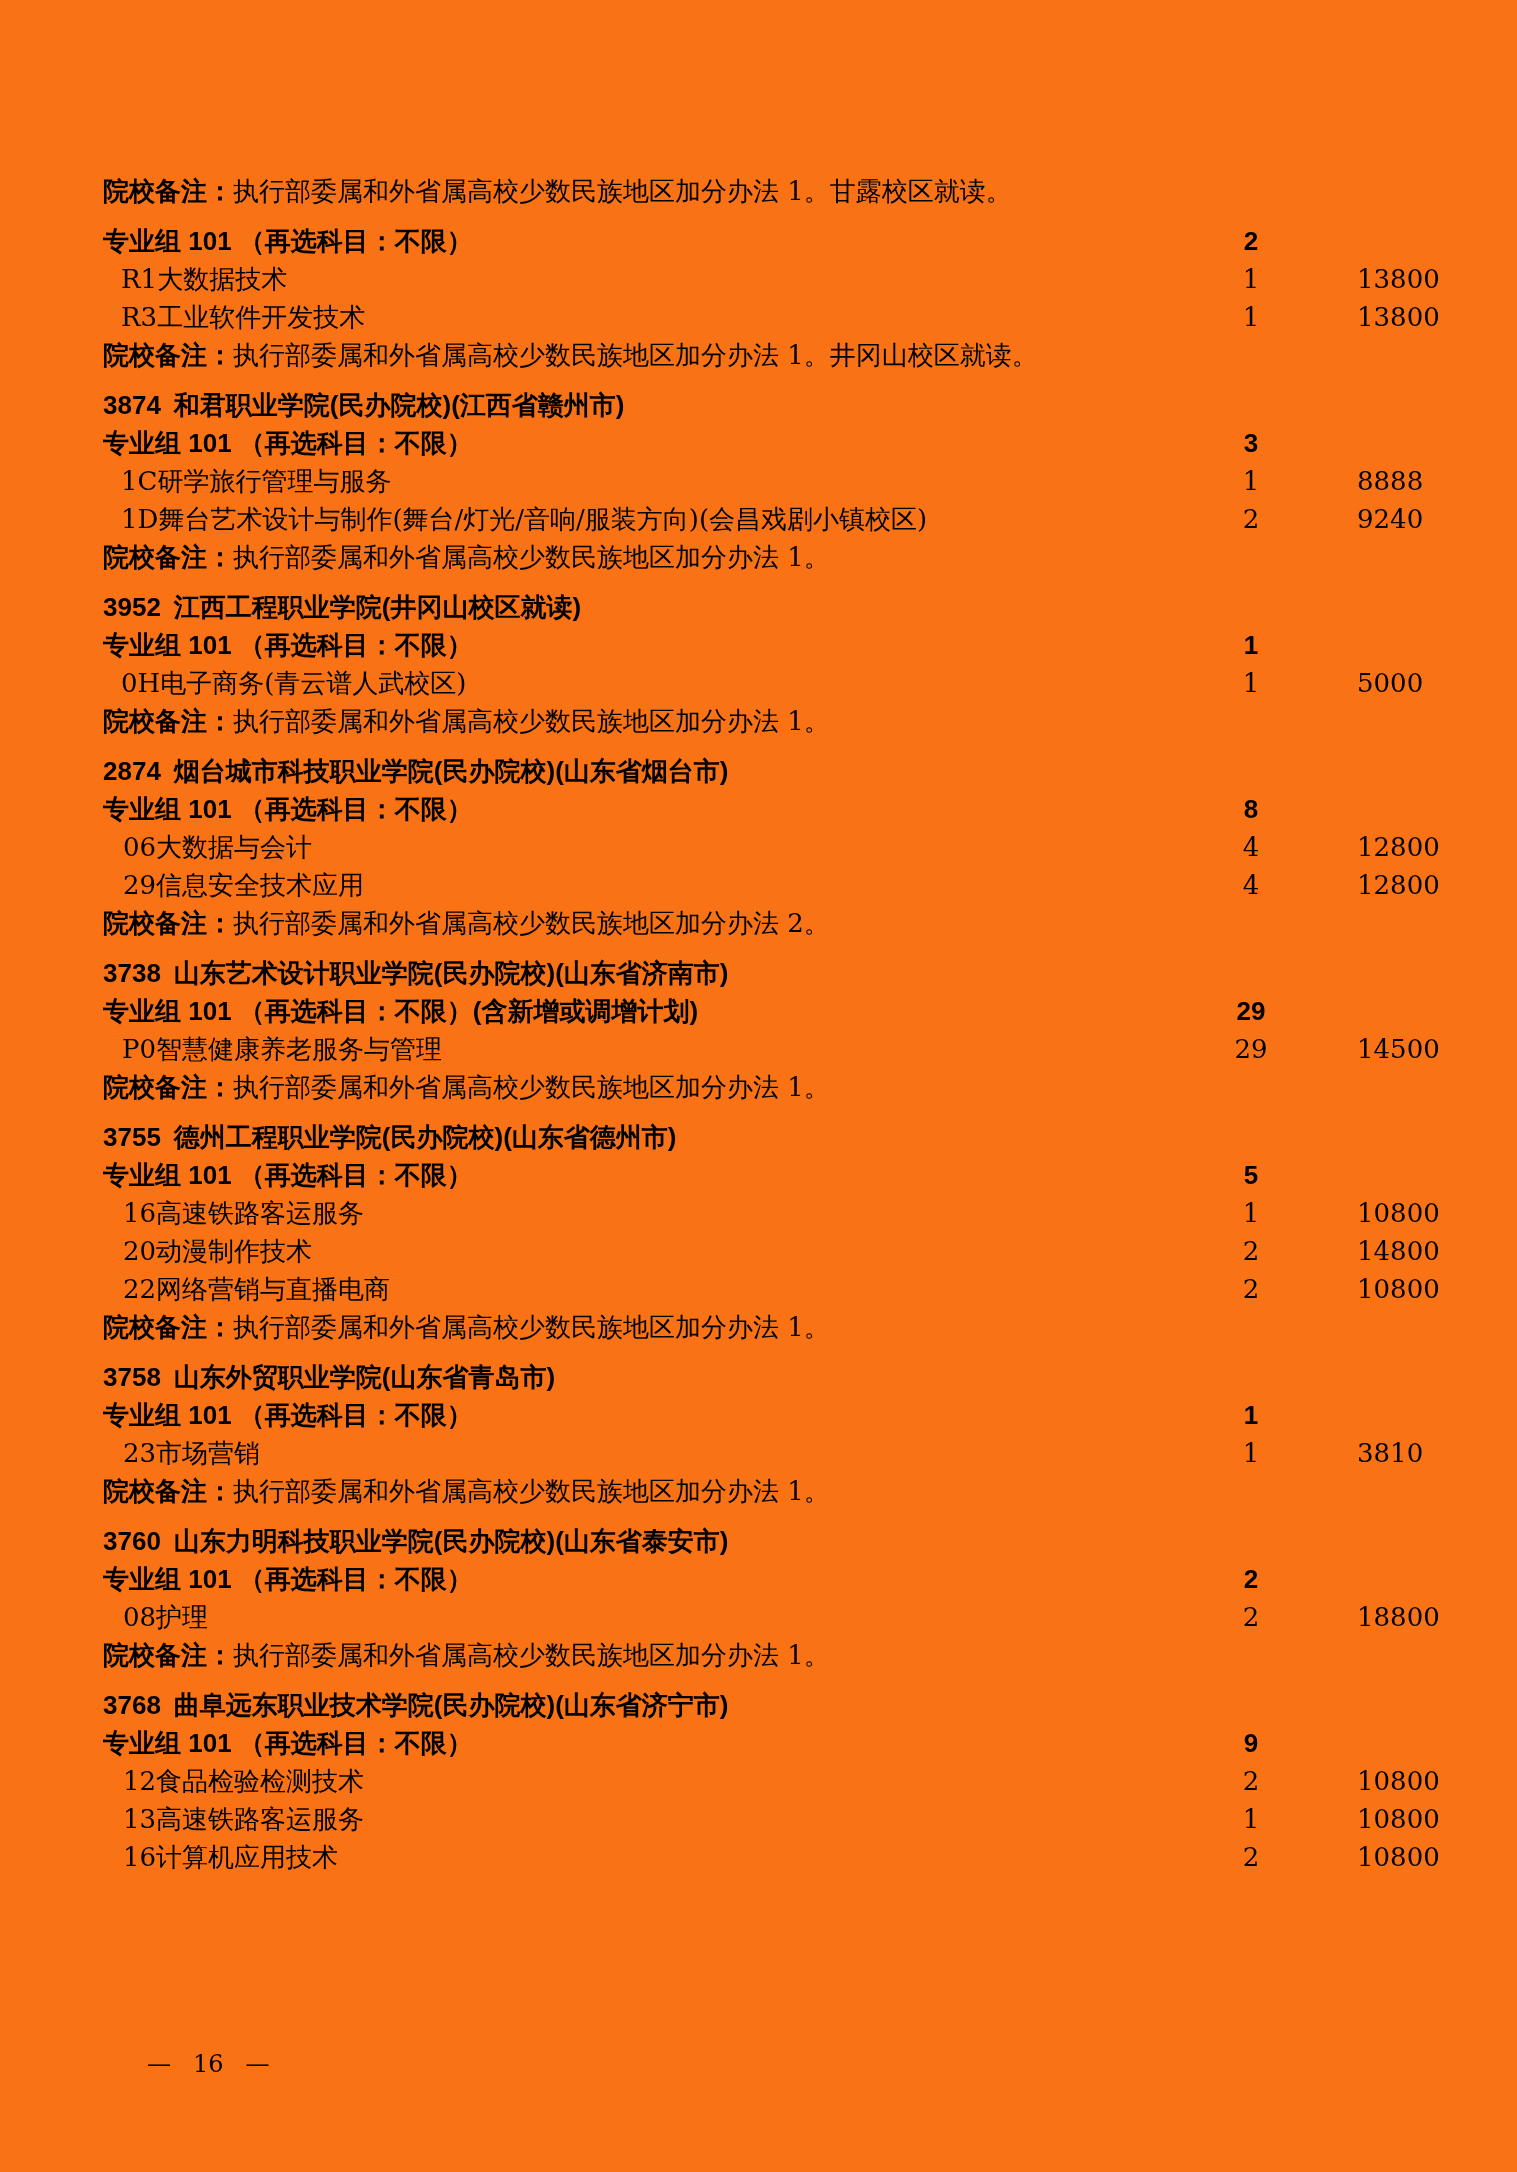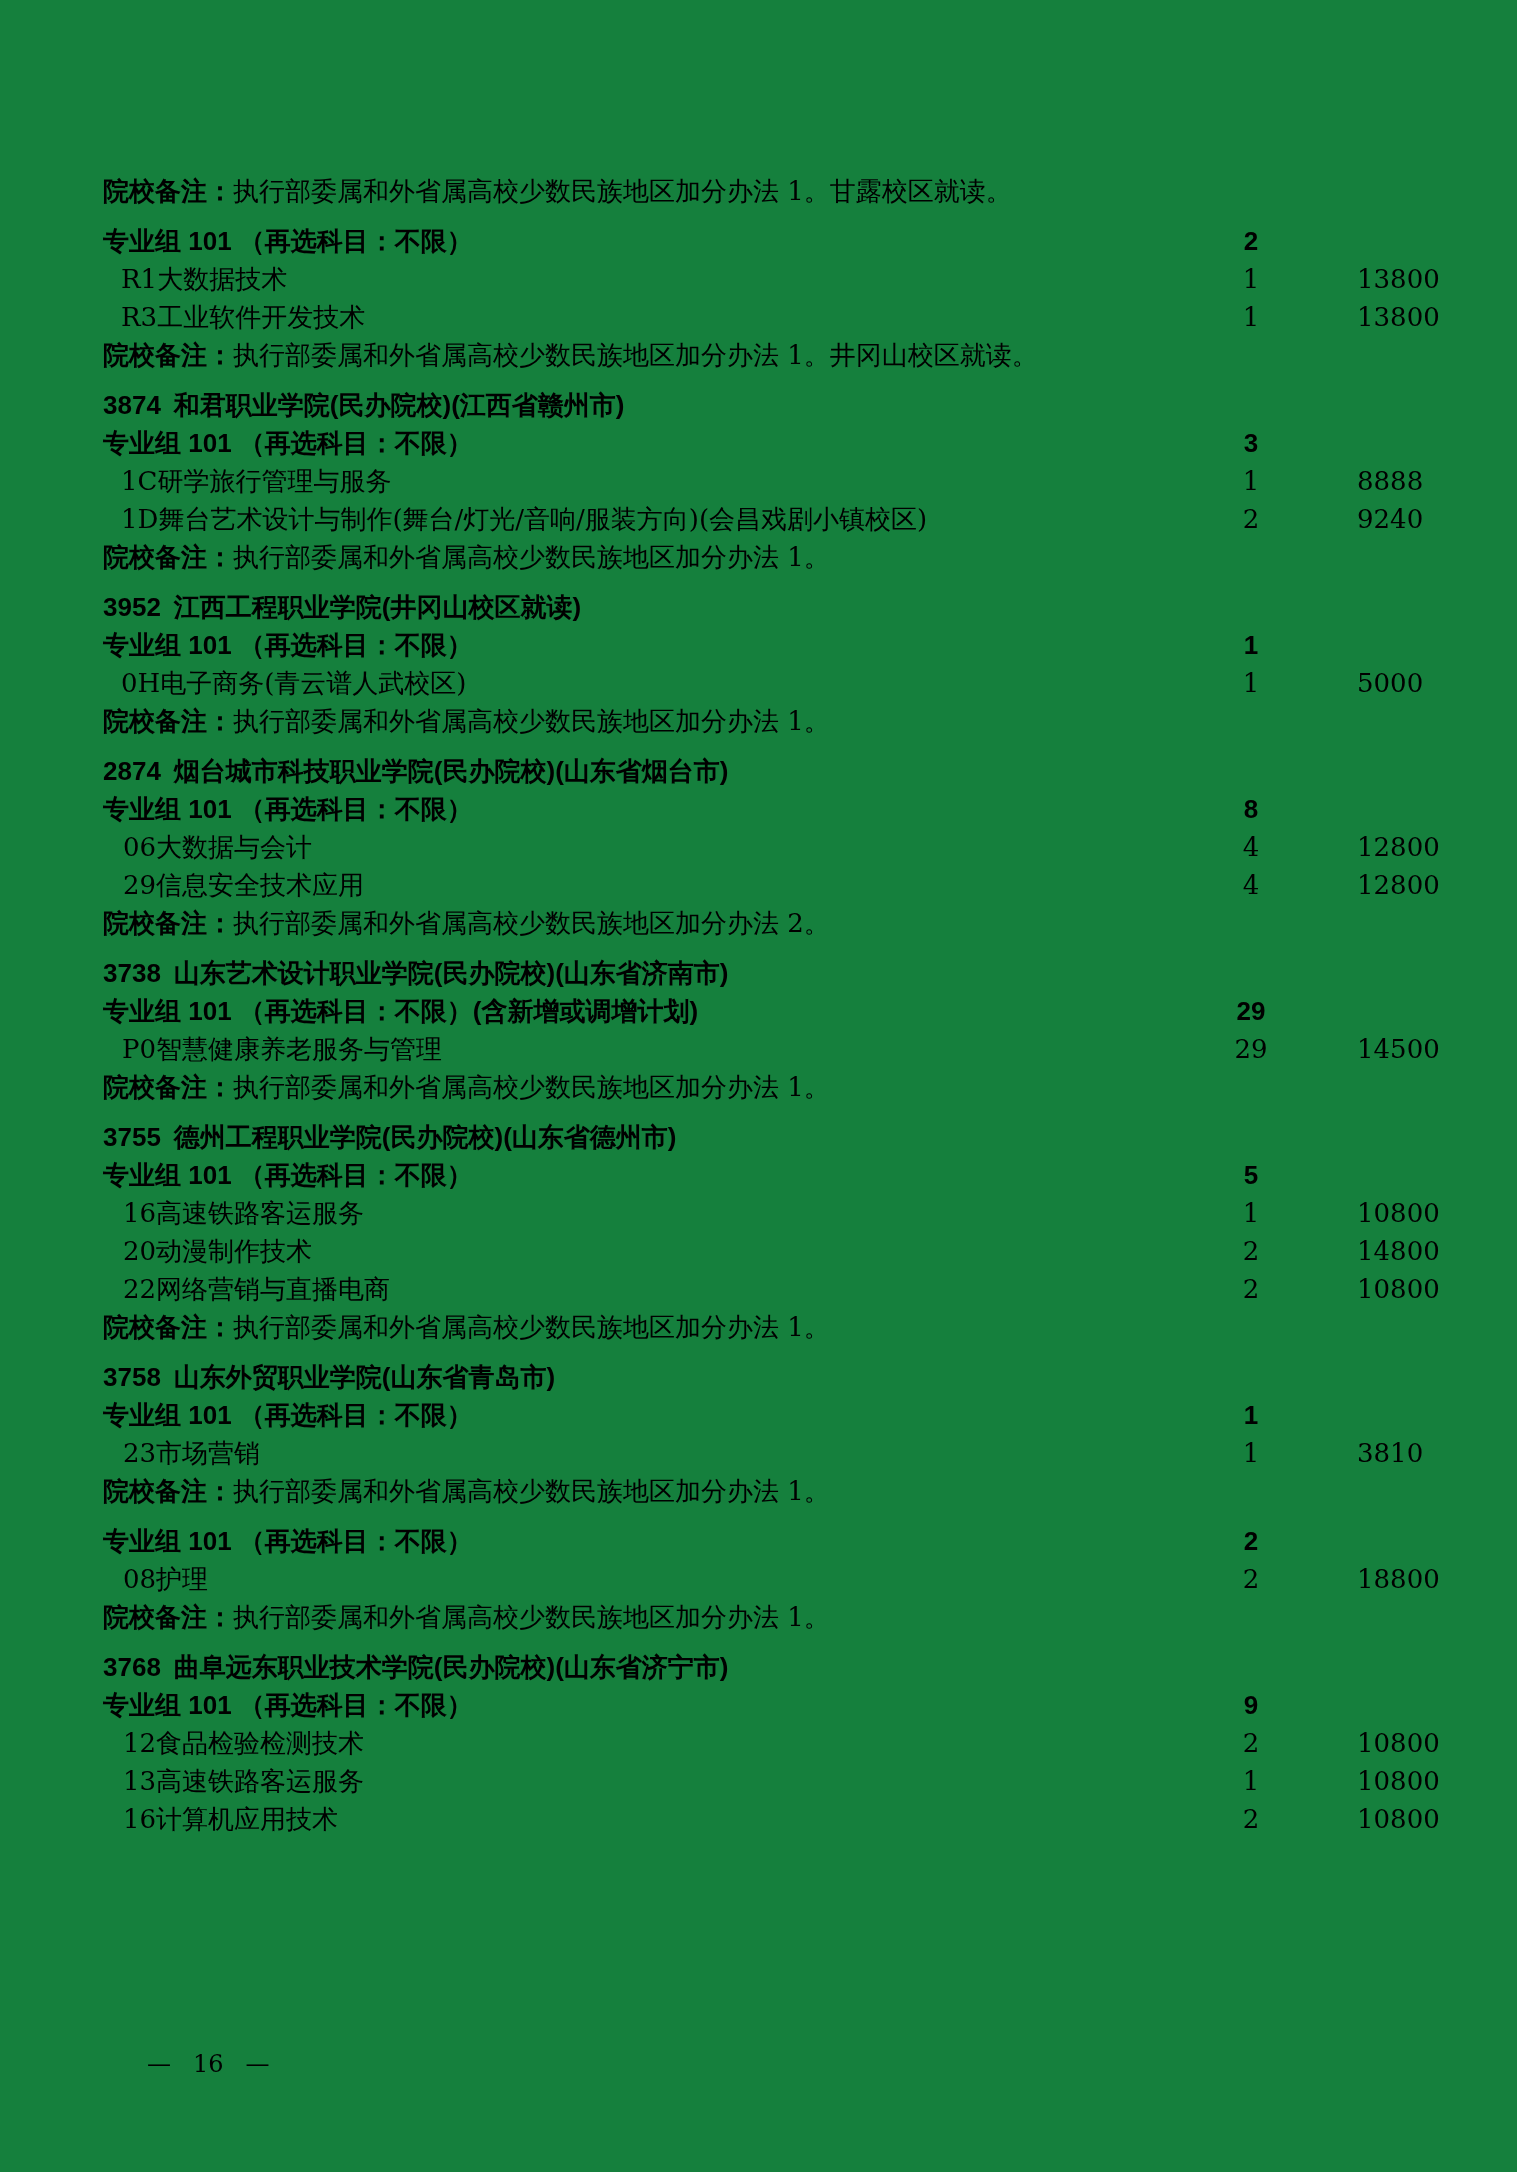--- a/index.html
+++ b/index.html
@@ -1,21 +1,21 @@
 <!DOCTYPE html>
 <html><head>
 <meta charset="utf-8">
 <style>
   html, body { margin: 0; padding: 0; }
   body { background: #ffffff; }
   .page {
     position: relative;
     width: 1517px;
     height: 2172px;
-    background: #15803d;
+    background: #f97316;
     color: #000000;
     overflow: hidden;
   }
   .content { position: absolute; left: 0; top: 172px; right: 0; }
   .row {
     position: relative;
     height: 38px;
     line-height: 38px;
     font-size: 26px;
     font-family: "DejaVu Serif", "Liberation Serif", serif;
@@ -203,20 +203,23 @@
         <span class="count">1</span>
         <span class="fee">3810</span>
       </div>
       <div class="row indent">
         <span class="bold-sans">院校备注：</span><span class="note-text">执行部委属和外省属高校少数民族地区加分办法 1。</span>
       </div>
     </div>
 
     <div class="section">
       <div class="row indent bold-sans">
+        <span>3760</span><span class="inst-name">山东力明科技职业学院(民办院校)(山东省泰安市)</span>
+      </div>
+      <div class="row indent bold-sans">
         <span>专业组 101 （再选科目：不限）</span>
         <span class="count">2</span>
       </div>
       <div class="row">
         <span class="mcode">08</span><span>护理</span>
         <span class="count">2</span>
         <span class="fee">18800</span>
       </div>
       <div class="row indent">
         <span class="bold-sans">院校备注：</span><span class="note-text">执行部委属和外省属高校少数民族地区加分办法 1。</span>

